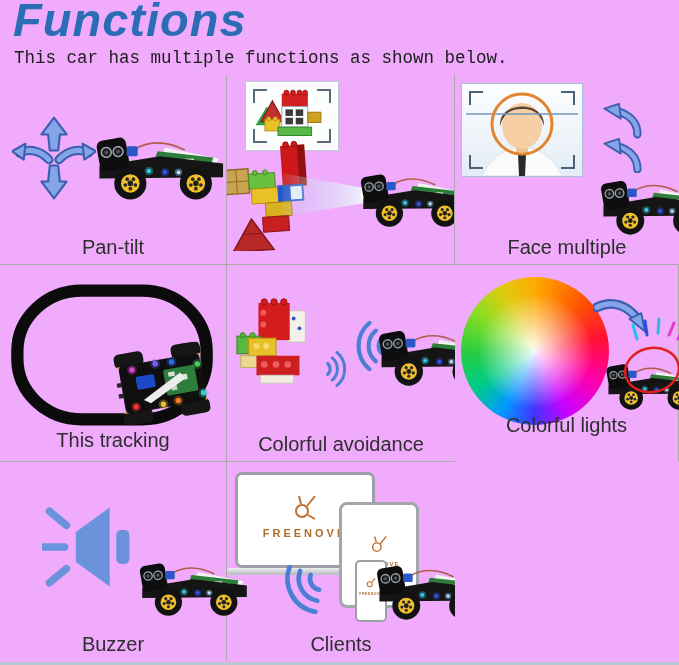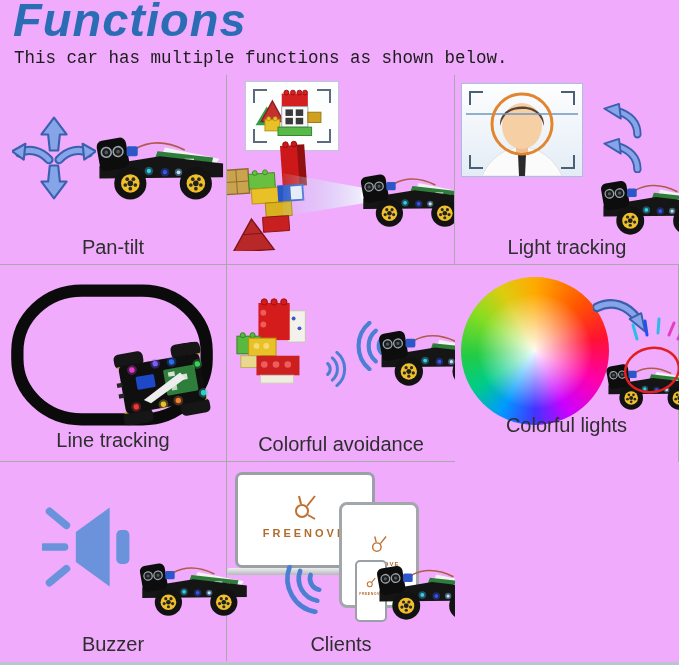--- a/index.html
+++ b/index.html
@@ -290,31 +290,31 @@
         </g>
         <g transform="translate(0,38)">
           <path d="M46,26 C46,12 36,4 22,0" stroke="#3a5fae" stroke-width="9" fill="none" stroke-linecap="round"></path>
           <path d="M46,26 C46,12 36,4 22,0" stroke="#86a4e8" stroke-width="5" fill="none" stroke-linecap="round"></path>
           <polygon points="28,9 10,-2 26,-7" fill="#86a4e8" stroke="#3a5fae" stroke-width="2" stroke-linejoin="round"></polygon>
         </g>
       </svg>
       <svg class="abs" style="left:142px;top:92px" width="118" height="72" viewBox="0 0 220 130">
           <use href="#car-side"></use>
         </svg>
-      <div class="label">Light tracking</div>
+      <div class="label">Face multiple</div>
     </div>
 
     <div class="cell col-a bdr">
       <svg class="abs" style="left:6px;top:14px" width="212" height="152" viewBox="0 0 224 160">
         <rect x="12" y="12" width="200" height="136" rx="68" ry="64" fill="none" stroke="#0b0b0b" stroke-width="13"></rect>
       </svg>
       <svg class="abs" style="left:102px;top:80px;transform:rotate(-6deg)" width="120" height="77" viewBox="0 0 220 140">
           <use href="#car-top"></use>
         </svg>
-      <div class="label" style="bottom:9px">Line tracking</div>
+      <div class="label" style="bottom:9px">This tracking</div>
     </div>
 
 
     <div class="cell bdr clip">
       <svg class="abs" style="left:6px;top:30px" width="88" height="98" viewBox="0 0 90 100">
           <use href="#lego-obstacle"></use>
         </svg>
       <svg class="abs" style="left:96px;top:86px" width="24" height="36" viewBox="0 0 40 60">
           <use href="#wifi-waves"></use>
         </svg>

